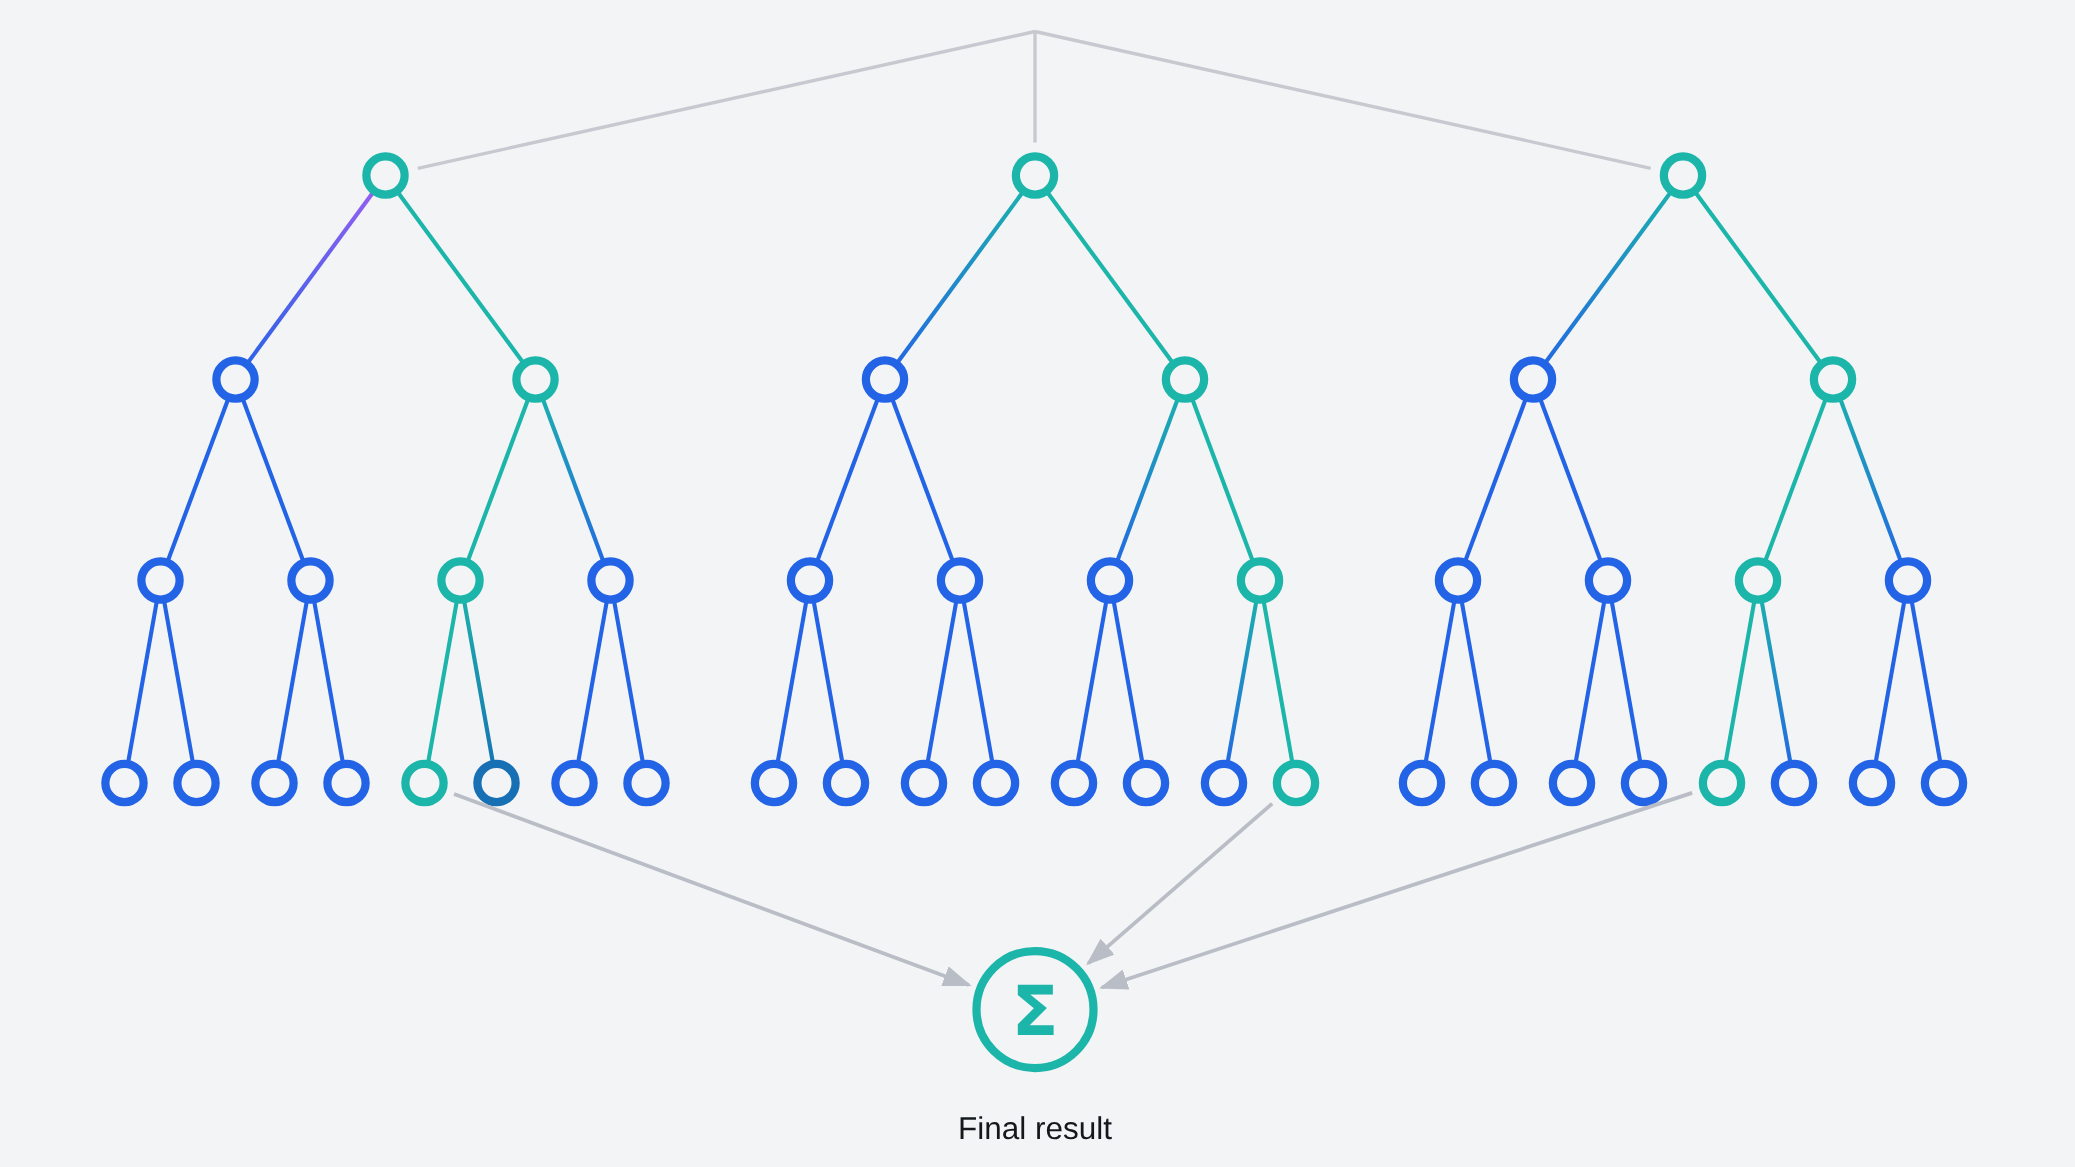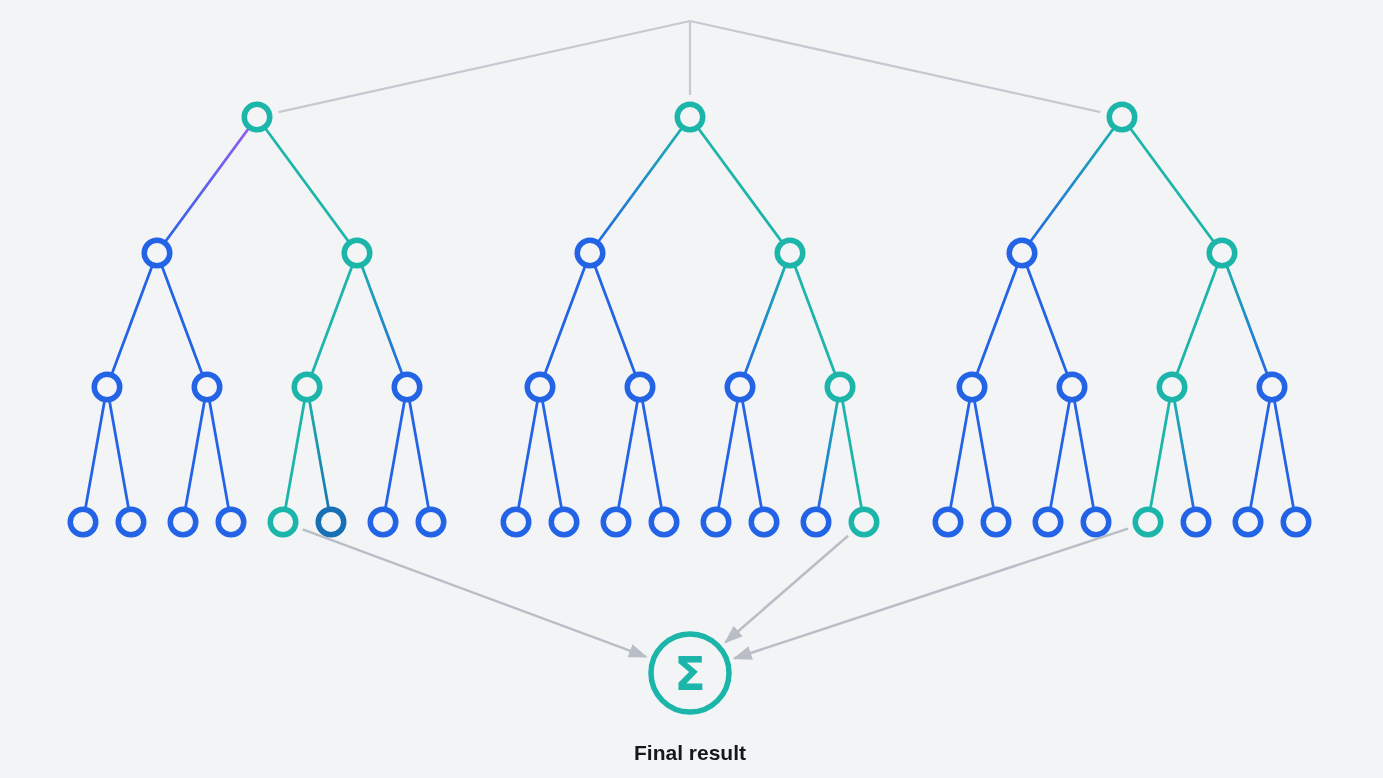--- a/index.html
+++ b/index.html
@@ -20,21 +20,21 @@
     position: absolute;
     left: 0;
     top: 0;
   }
   .final-label {
     position: absolute;
     left: 690px;
     top: 741px;
     transform: translateX(-50%);
     font-size: 21px;
-    font-weight: 700;
+    font-weight: 400;
     color: #14181d;
     white-space: nowrap;
   }
 </style>
 </head>
 <body>
 
 <div class="stage">
   <svg class="forest" id="forest-svg" width="1383" height="778" viewBox="0 0 1383 778">
       <defs>

